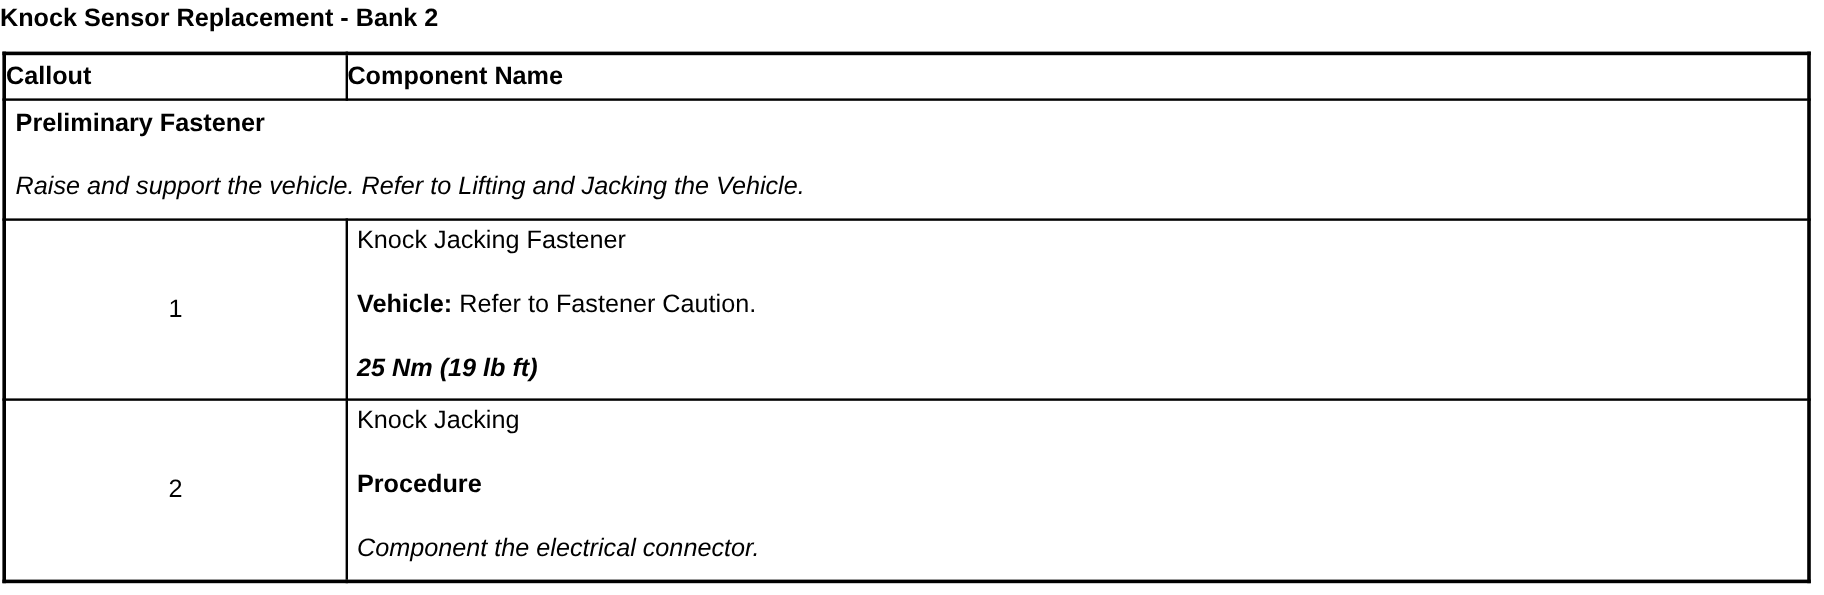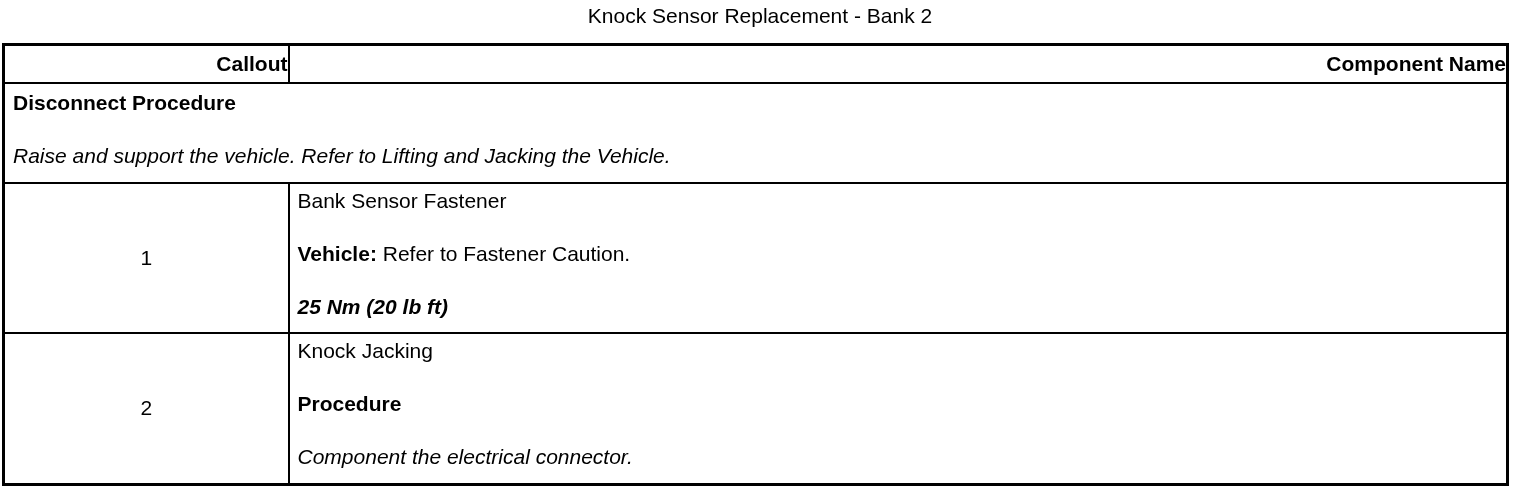--- a/index.html
+++ b/index.html
@@ -11,22 +11,21 @@
     font-size: 21px;
   }
   .page {
     width: 1520px;
     height: 496px;
     background: #ffffff;
     overflow: hidden;
     box-sizing: border-box;
   }
   .doc-title {
-    text-align: center;
-    font-weight: normal;
+    font-weight: bold;
     font-size: 21px;
     line-height: 24px;
     padding-top: 4px;
   }
   table.component-table {
     border-collapse: collapse;
     table-layout: fixed;
     width: 1507px;
     margin: 15px 10px 0 2px;
     border: 3px solid #000000;
@@ -34,21 +33,21 @@
   .component-table th,
   .component-table td {
     border: 2px solid #000000;
     box-sizing: border-box;
   }
   .component-table col.col-callout { width: 285px; }
   .component-table th {
     height: 38px;
     font-weight: bold;
     font-size: 21px;
-    text-align: right;
+    text-align: left;
     vertical-align: middle;
     padding: 0;
   }
   .prelim-cell {
     height: 100px;
     vertical-align: top;
     padding: 7px 8px 5px 8px;
   }
   .callout-cell {
     text-align: center;
@@ -82,31 +81,31 @@
     </colgroup>
     <thead>
       <tr>
         <th>Callout</th>
         <th>Component Name</th>
       </tr>
     </thead>
     <tbody>
       <tr>
         <td class="prelim-cell" colspan="2">
-          <p class="cell-line bold">Disconnect Procedure</p>
+          <p class="cell-line bold">Preliminary Fastener</p>
           <p class="cell-line">Raise and support the vehicle. Refer to Lifting and Jacking the Vehicle.</p>
         </td>
       </tr>
 
       <tr class="row-1">
         <td class="callout-cell">1</td>
         <td class="component-cell">
-          <p class="cell-line">Bank Sensor Fastener</p>
+          <p class="cell-line">Knock Jacking Fastener</p>
           <p class="cell-line"><span class="bold">Vehicle:</span><span> Refer to Fastener Caution.</span></p>
-          <p class="cell-line bold">25 Nm (20 lb ft)</p>
+          <p class="cell-line bold">25 Nm (19 lb ft)</p>
         </td>
       </tr>
 
       <tr class="row-2">
         <td class="callout-cell">2</td>
         <td class="component-cell">
           <p class="cell-line">Knock Jacking</p>
           <p class="cell-line bold">Procedure</p>
           <p class="cell-line">Component the electrical connector.</p>
         </td>

